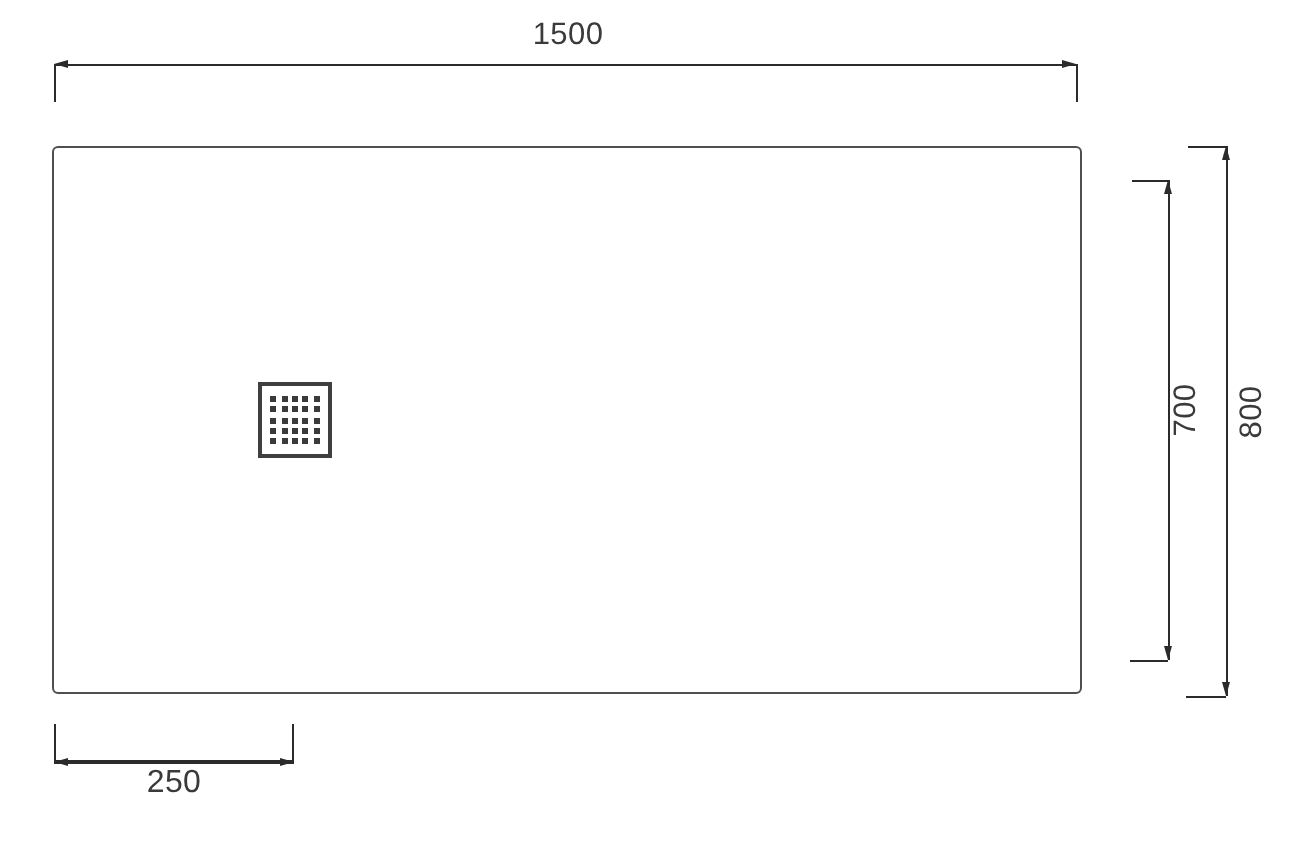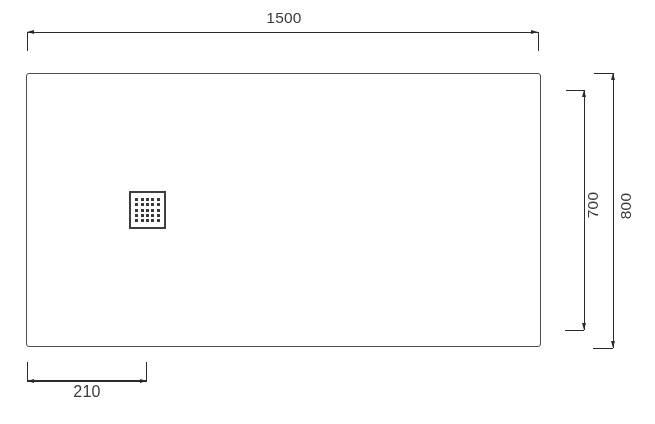--- a/index.html
+++ b/index.html
@@ -114,21 +114,21 @@
     <div class="abs dline dw-ext-r"></div>
     <div class="abs dim-label hcenter dw-label">1500</div>
   </div>
 
   <div>
     <div class="abs dline dd-tick-l"></div>
     <div class="abs dline dd-tick-r"></div>
     <div class="abs dline dd-line"></div>
     <div class="abs arr arr-left dd-arrow-l"></div>
     <div class="abs arr arr-right dd-arrow-r"></div>
-    <div class="abs dim-label hcenter dd-label">210</div>
+    <div class="abs dim-label hcenter dd-label">250</div>
   </div>
 
   <div>
     <div class="abs dline d7-line"></div>
     <div class="abs dline d7-hook-t"></div>
     <div class="abs dline d7-hook-b"></div>
     <div class="abs arr arr-up d7-arrow-t"></div>
     <div class="abs arr arr-down d7-arrow-b"></div>
     <div class="abs dim-label rot d7-label">700</div>
   </div>

